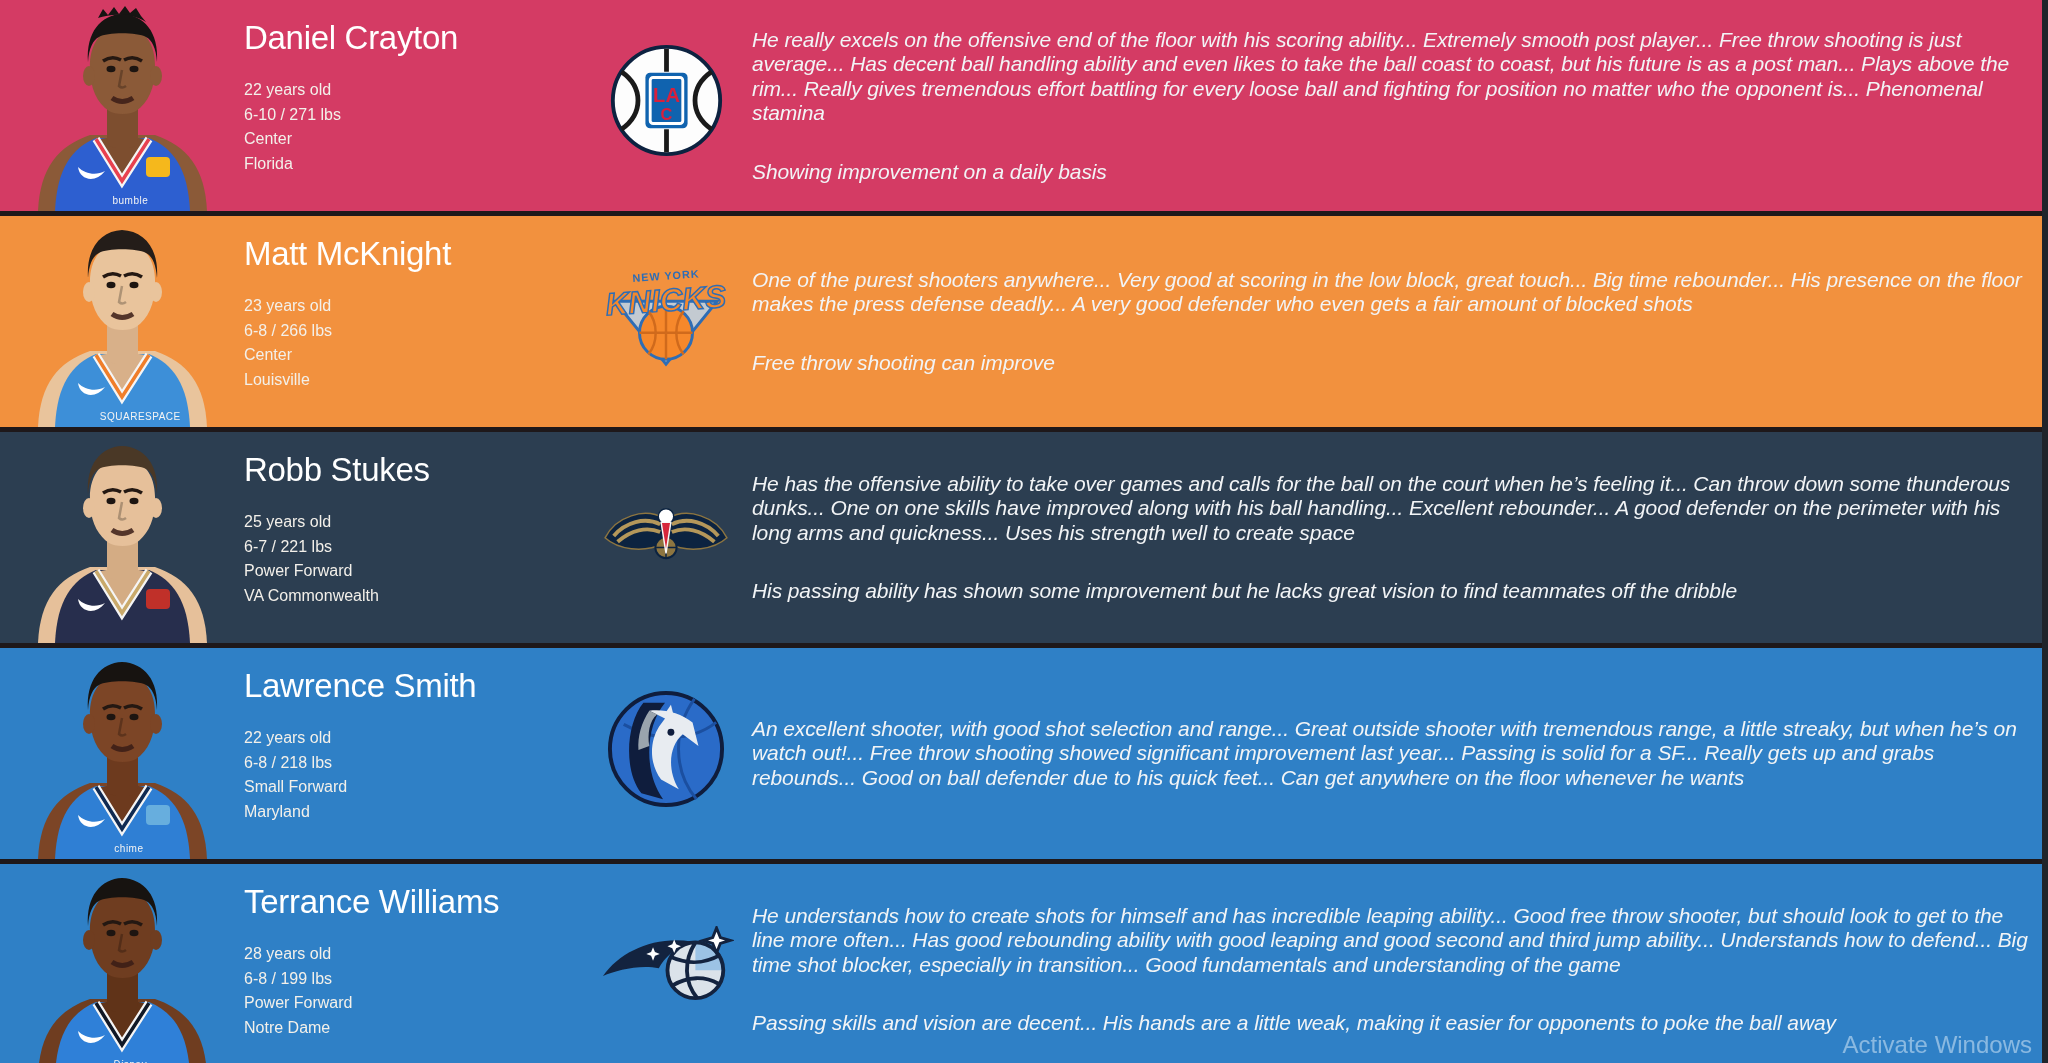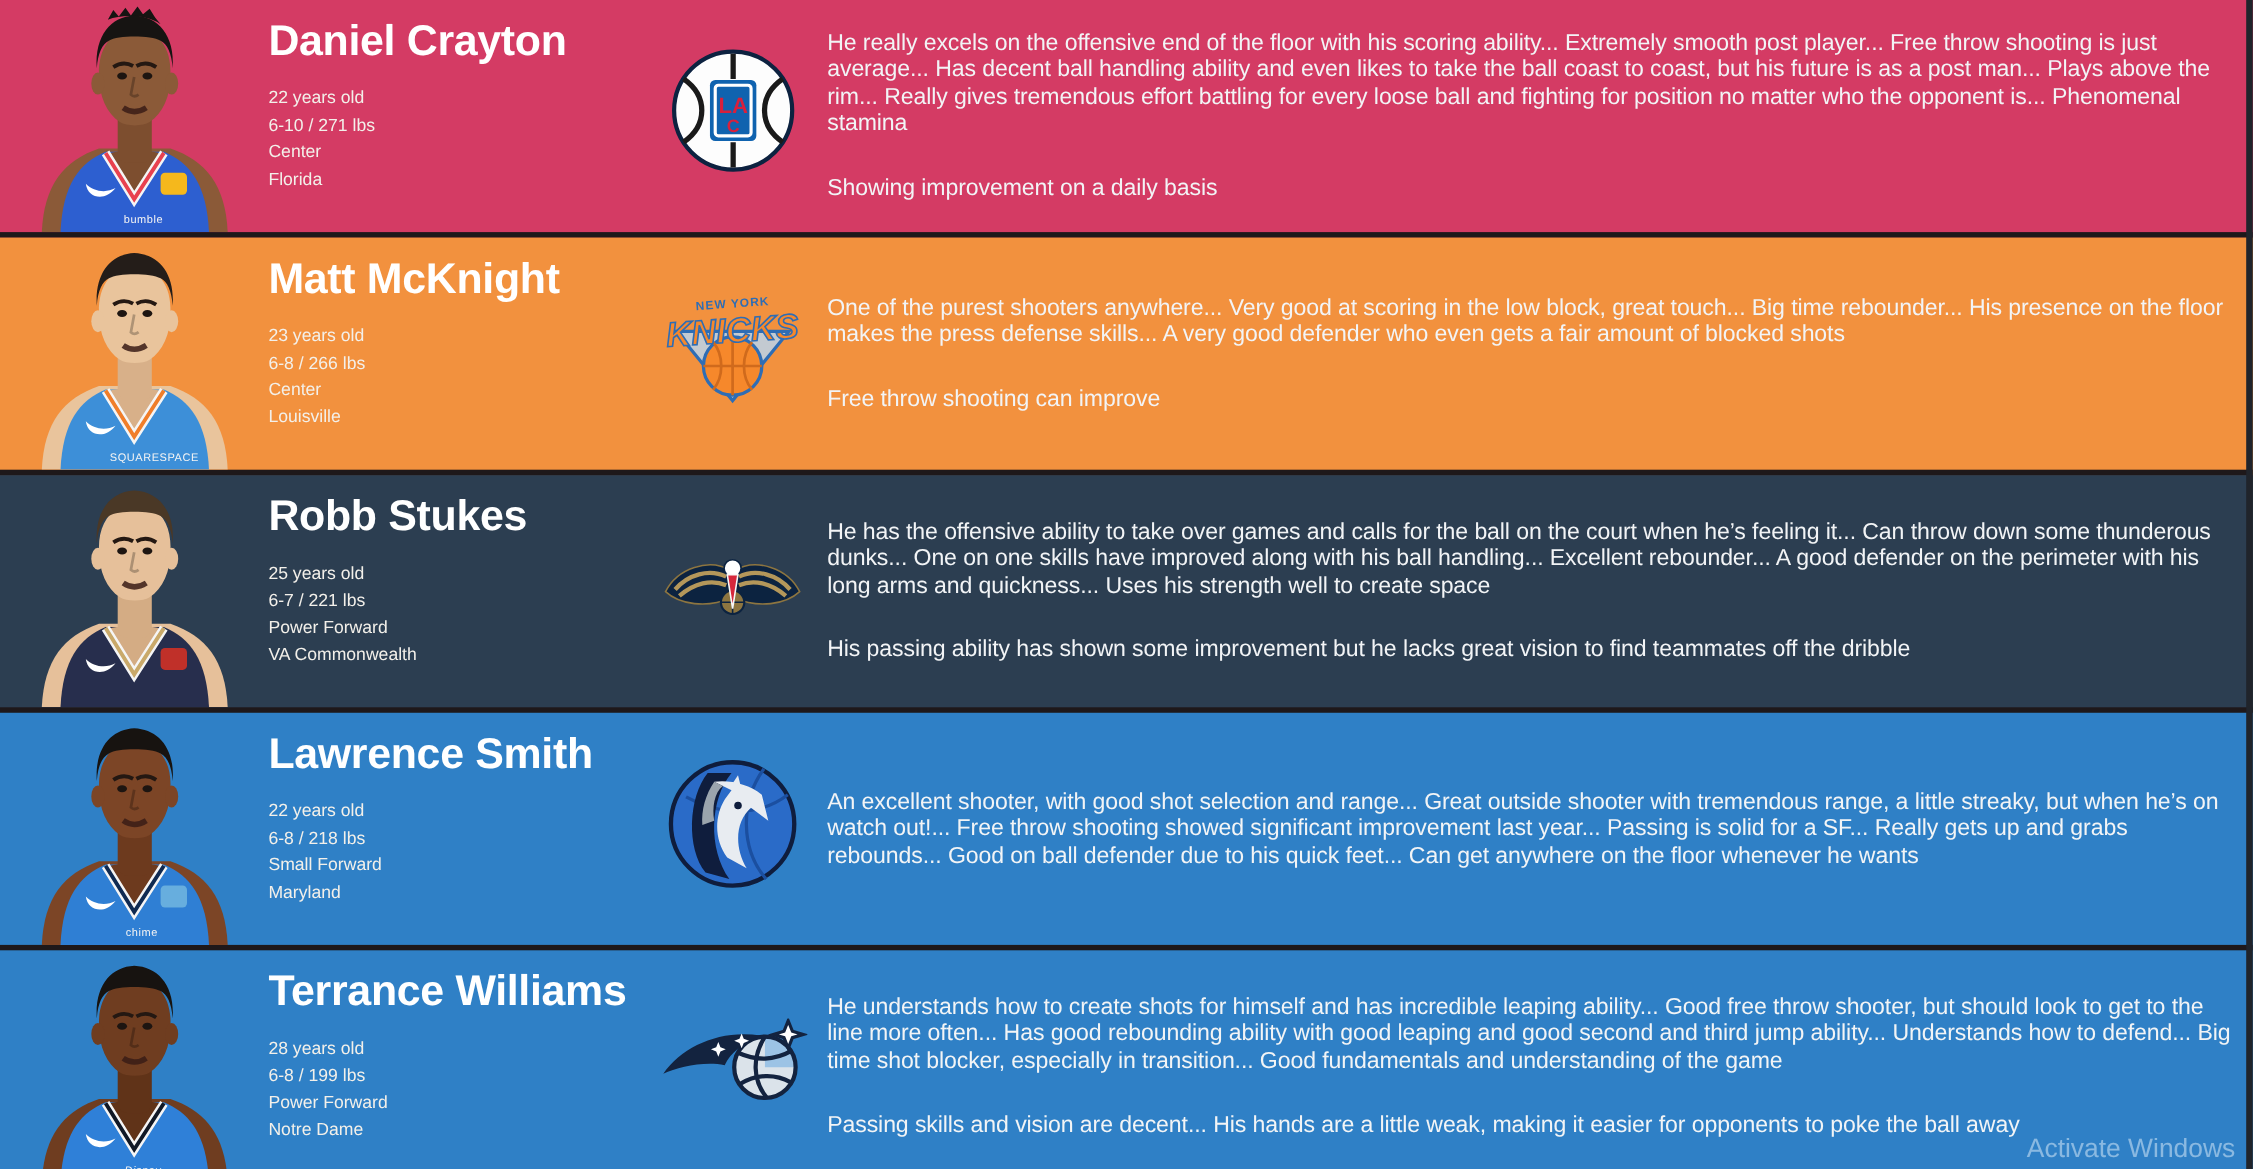--- a/index.html
+++ b/index.html
@@ -9,29 +9,29 @@
 
   .row { position:relative; width:100%; height:216px; border-bottom:5px solid #1e181a; overflow:hidden; }
   .row:last-child { height:199px; border-bottom:none; }
 
   .portrait { position:absolute; left:10px; top:0; width:225px; height:211px; }
   .portrait svg { width:100%; height:100%; display:block; }
   .sponsor { position:absolute; left:50%; bottom:5px; transform:translateX(-28%);
              font-size:10px; letter-spacing:.5px; color:#f4f4f4; white-space:nowrap; }
 
   .info { position:absolute; left:244px; top:18px; color:#f3f0ea; }
-  .name { font-size:39px; font-weight:700; color:#ffffff; letter-spacing:-.3px; line-height:40px; }
+  .name { font-size:33px; font-weight:400; color:#ffffff; letter-spacing:-.3px; line-height:40px; }
   .details { margin-top:20px; font-size:16px; line-height:24.6px; }
 
   .logo-box { position:absolute; left:596px; top:0; bottom:10px; width:140px;
               display:flex; align-items:center; justify-content:center; }
 
   .report { position:absolute; left:752px; right:16px; top:50%; transform:translateY(-50%);
             font-size:21px; line-height:24.6px; color:#f2f4f6; letter-spacing:-.1px; }
-  .report p { margin:0; }
+  .report p { margin:0;font-style:italic; }
   .report .note { margin-top:34px; }
   .report .note:empty { display:none; }
 
   .edge-right { position:absolute; right:0; top:0; width:6px; height:100%; background:#20242b; z-index:9; }
   .watermark { position:absolute; top:1031px; right:16px; font-size:24px;
                color:rgba(238,246,255,.48); z-index:8; }
 
   text { font-family:"Liberation Sans", sans-serif; }
 </style>
 </head>
@@ -123,21 +123,21 @@
           <path d="M62 47 V101"></path>
             <path d="M35 74 H89"></path>
           <path d="M44 52 C54 64 54 84 44 96"></path>
             <path d="M80 52 C70 64 70 84 80 96"></path>
         </g>
         <text x="62" y="20" font-size="11" font-weight="bold" fill="#2e6db5" text-anchor="middle" letter-spacing="1" transform="rotate(-4 62 16)">NEW YORK</text>
         <text x="62" y="52" font-size="32" font-style="italic" font-weight="bold" fill="#f6882b" stroke="#2e6db5" stroke-width="1.5" text-anchor="middle" transform="rotate(-4 62 44)">KNICKS</text>
       </svg>
     </div>
     <div class="report">
-      <p>One of the purest shooters anywhere... Very good at scoring in the low block, great touch... Big time rebounder... His presence on the floor makes the press defense skills... A very good defender who even gets a fair amount of blocked shots</p>
+      <p>One of the purest shooters anywhere... Very good at scoring in the low block, great touch... Big time rebounder... His presence on the floor makes the press defense deadly... A very good defender who even gets a fair amount of blocked shots</p>
       <p class="note">Free throw shooting can improve</p>
     </div>
   </section>
 
   <section class="row" style="background:#2c3e51">
     <div class="portrait">
       <svg viewBox="0 0 225 211" style="--skin:#e6c09a;--skin2:#d4ac84;--jersey:#272e4d;--trim:#c9a96a;--hair:#4a3826;--patch:#c03029">
           <use href="#portrait-base"></use>
         </svg>
       <span class="sponsor"></span>

